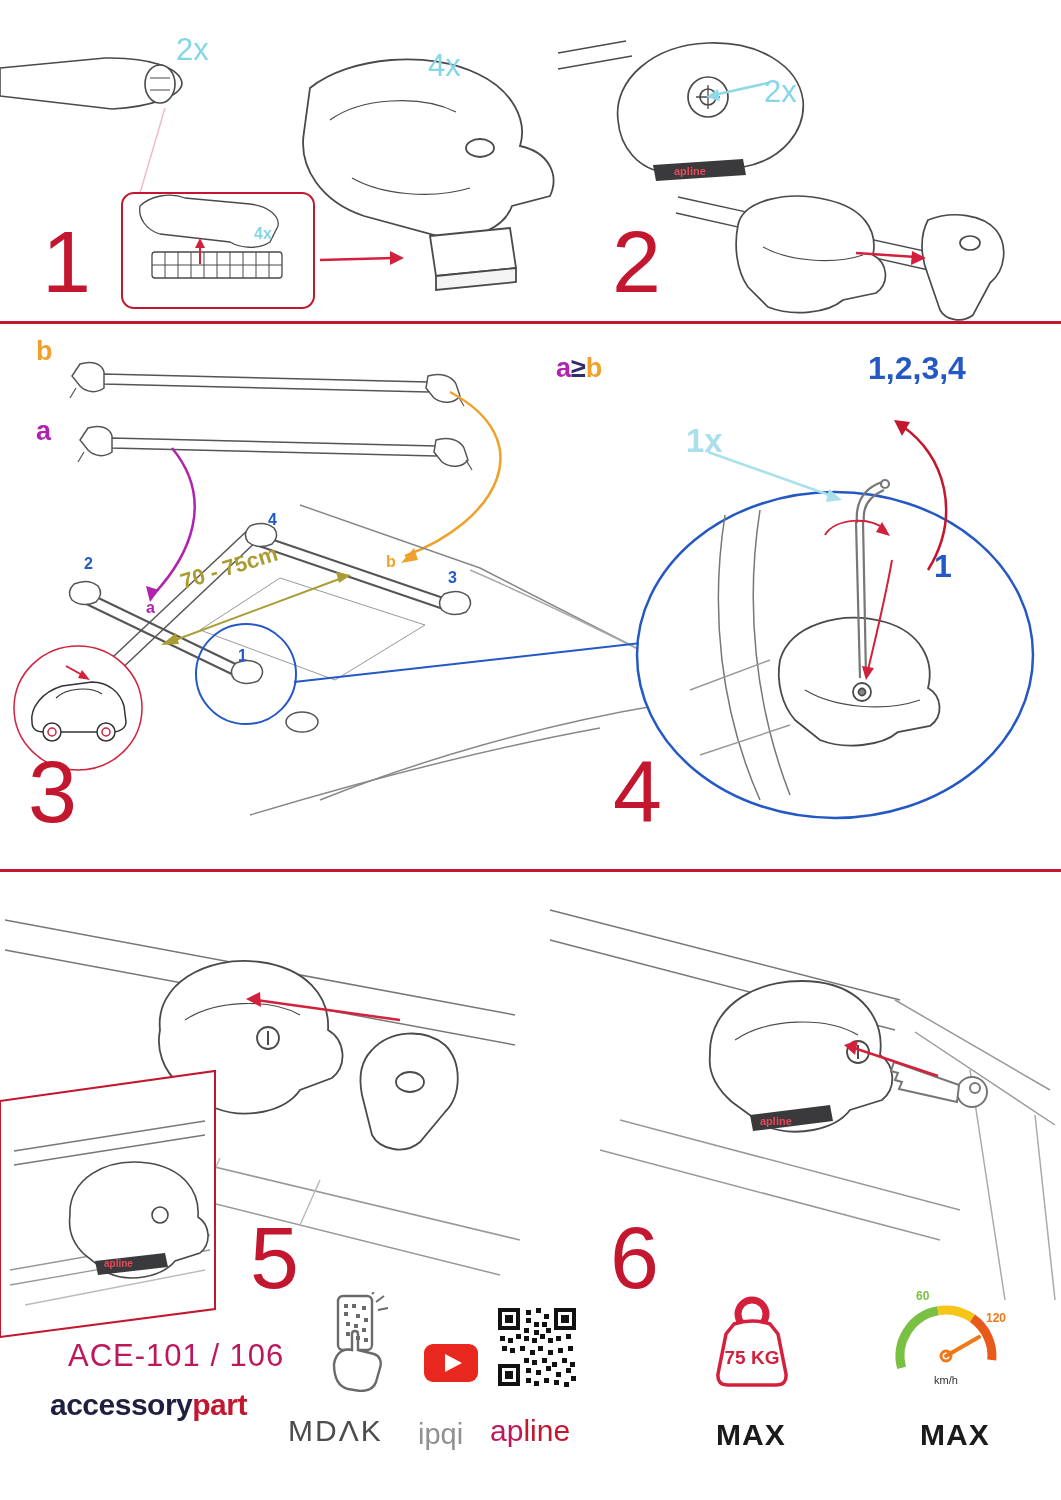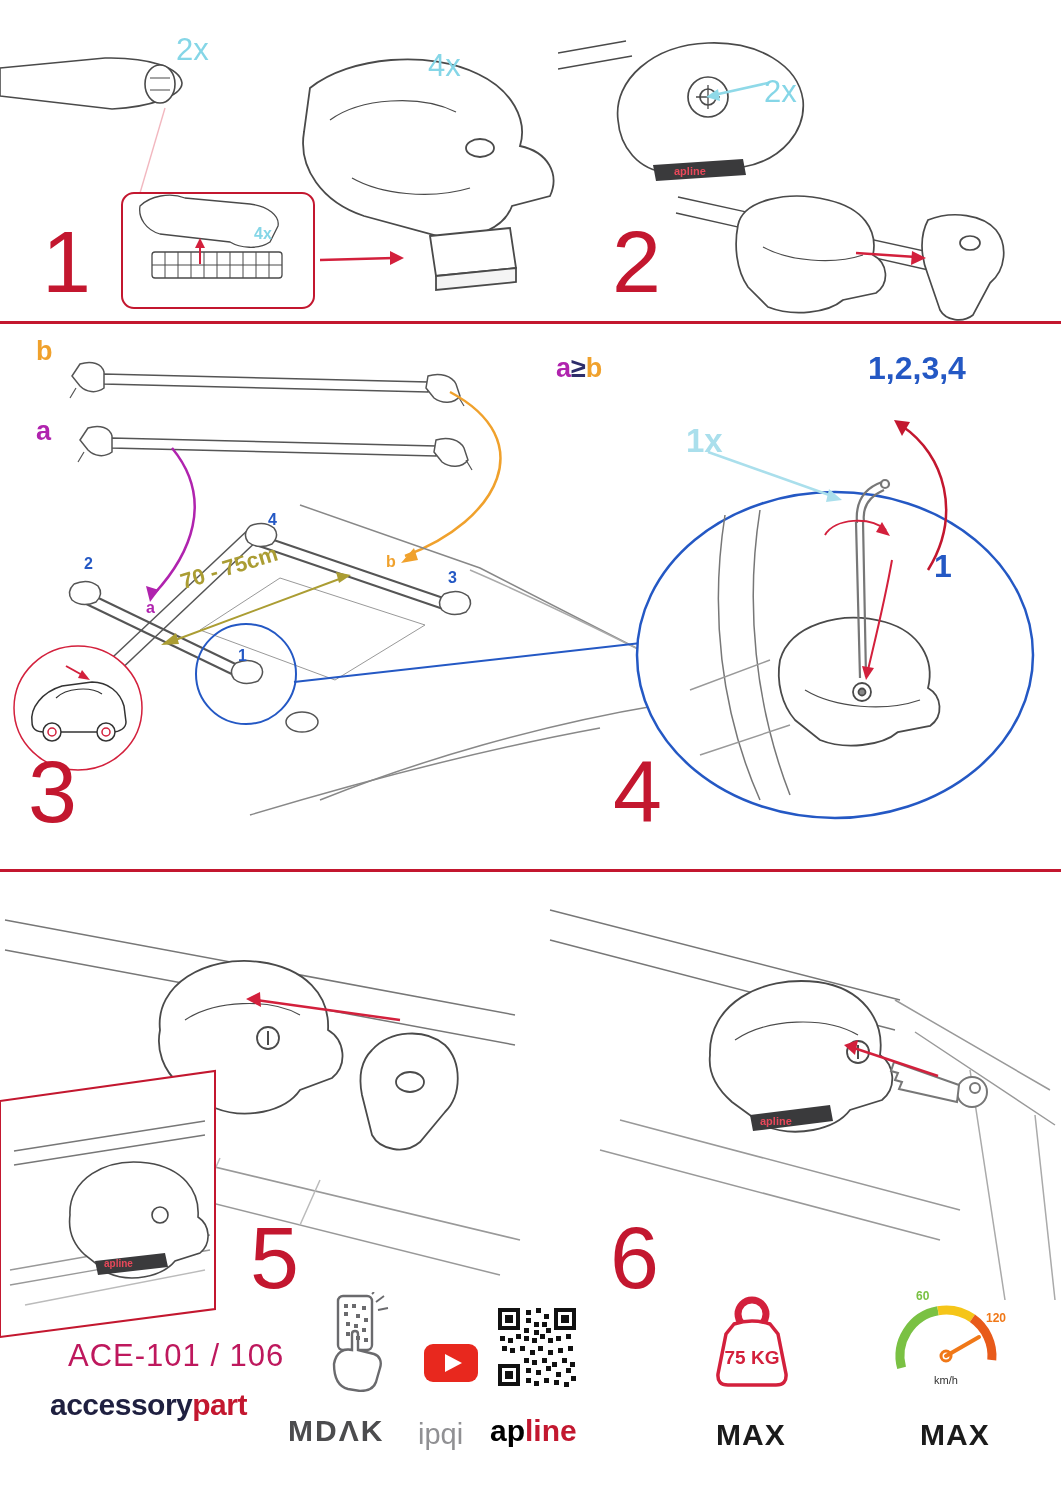--- a/index.html
+++ b/index.html
@@ -7,21 +7,21 @@
         font-family:"Liberation Sans",sans-serif;overflow:hidden;}
   .abs{position:absolute;}
   .t{position:absolute;white-space:nowrap;line-height:1;}
   .stepnum{color:#c3172f;font-size:88px;font-weight:300;}
   .qty{color:#85d6e7;font-size:31px;font-weight:400;}
   .qty-small{color:#85d6e7;font-size:16px;font-weight:700;}
   .divider{position:absolute;left:0;width:1061px;height:3px;background:#c3172f;}
   .rooflabel{font-size:16px;font-weight:700;color:#2458c4;}
   svg{display:block;}
   .bluebig{color:#2458c4;font-size:32px;font-weight:700;}
-  .footerlogo{font-weight:700;}
+  .footerlogo{font-weight:400;}
 </style>
 </head>
 <body>
 
 <div class="page">
 
   <svg class="abs" style="left:0;top:28;" width="560" height="295" viewBox="0 0 560 295">
 
     <g fill="#fff" stroke="#4a4a4a" stroke-width="1.6">
       <path d="M0,40 L105,30 C150,29 180,40 182,55 C182,68 150,79 112,81 L0,68 Z"></path>
@@ -354,21 +354,21 @@
         <rect x="62" y="6" width="14" height="14"></rect>
         <rect x="6" y="62" width="14" height="14"></rect>
       </g>
     <g fill="#111">
         <rect x="9" y="9" width="8" height="8"></rect>
         <rect x="65" y="9" width="8" height="8"></rect>
         <rect x="9" y="65" width="8" height="8"></rect>
       </g>
   </svg>
   <div class="t footerlogo" style="left:490px;top:1416px;font-size:30px;">
-    <span style="color:#000000;">ap</span><span style="color:#c3172f;text-align:center;">line</span>
+    <span style="color:#be185d;">ap</span><span style="color:#c3172f;text-align:center;">line</span>
   </div>
 
   <svg class="abs" style="left:698;top:1288;" width="108" height="108" viewBox="0 0 108 108">
     <circle cx="54" cy="26" r="14" fill="none" stroke="#d3203c" stroke-width="7"></circle>
     <path d="M36,36 L28,46 L20,86 Q19,97 30,97 L78,97 Q89,97 88,86 L80,46 L72,36 Q54,30 36,36 Z" fill="#fff" stroke="#d3203c" stroke-width="3.5"></path>
     <text x="54" y="76" text-anchor="middle" font-size="19" font-weight="bold" fill="#d3203c">75 KG</text>
   </svg>
   <span class="t" style="left:716px;top:1420px;color:#1b1b1b;font-size:30px;font-weight:600;letter-spacing:1px;">MAX</span>
 
   <svg class="abs" style="left:882;top:1282;" width="128" height="118" viewBox="0 0 128 118">

